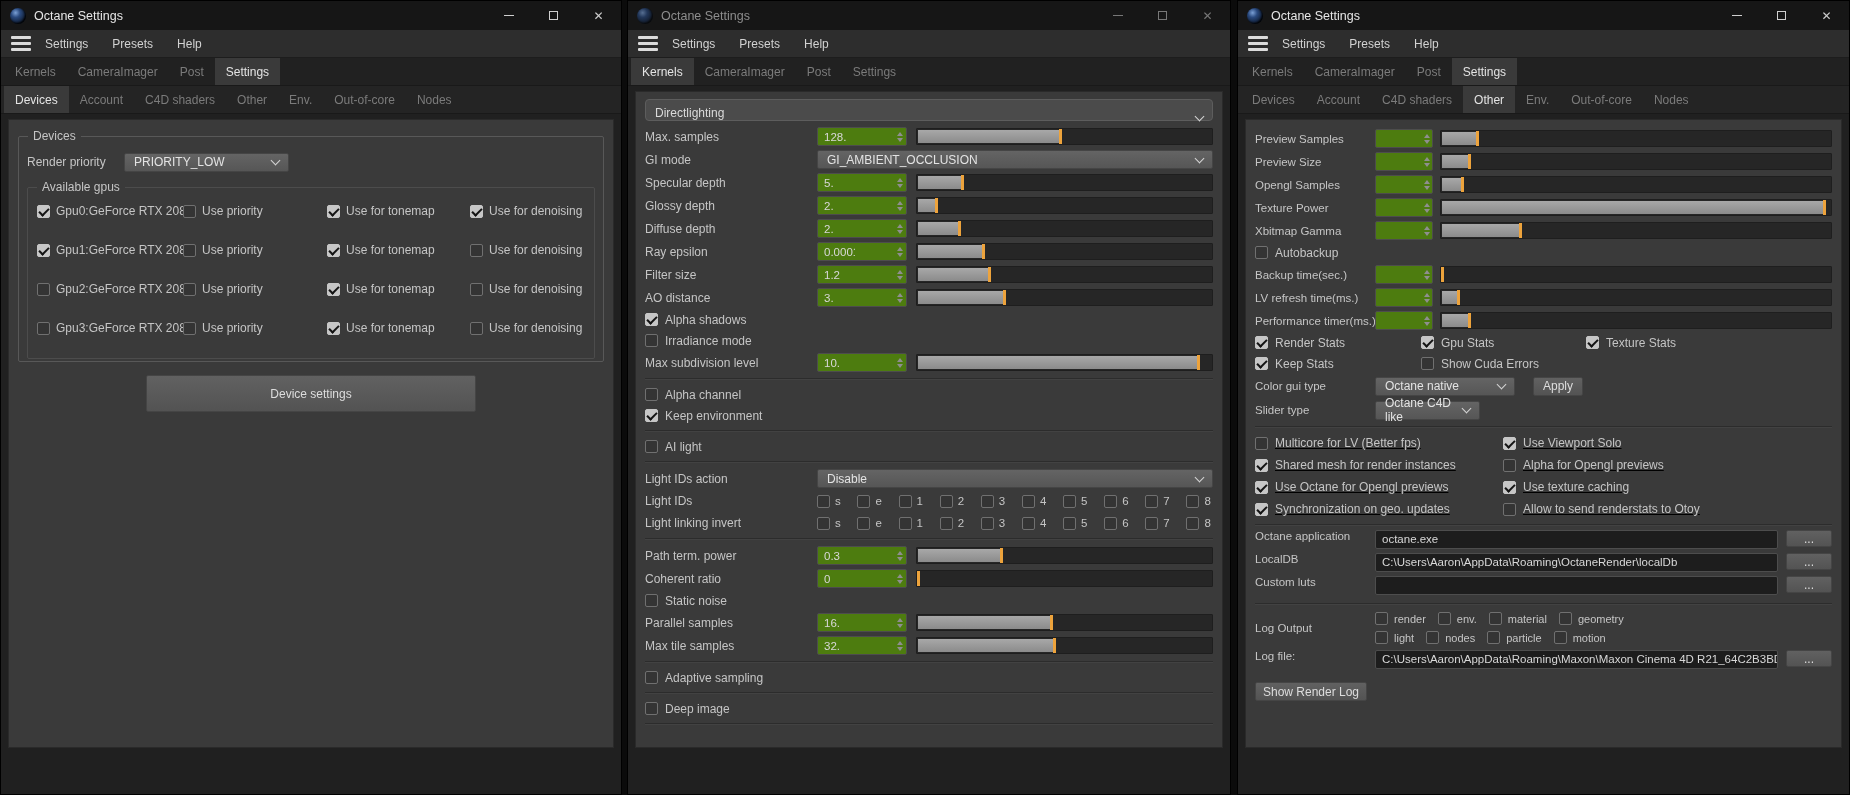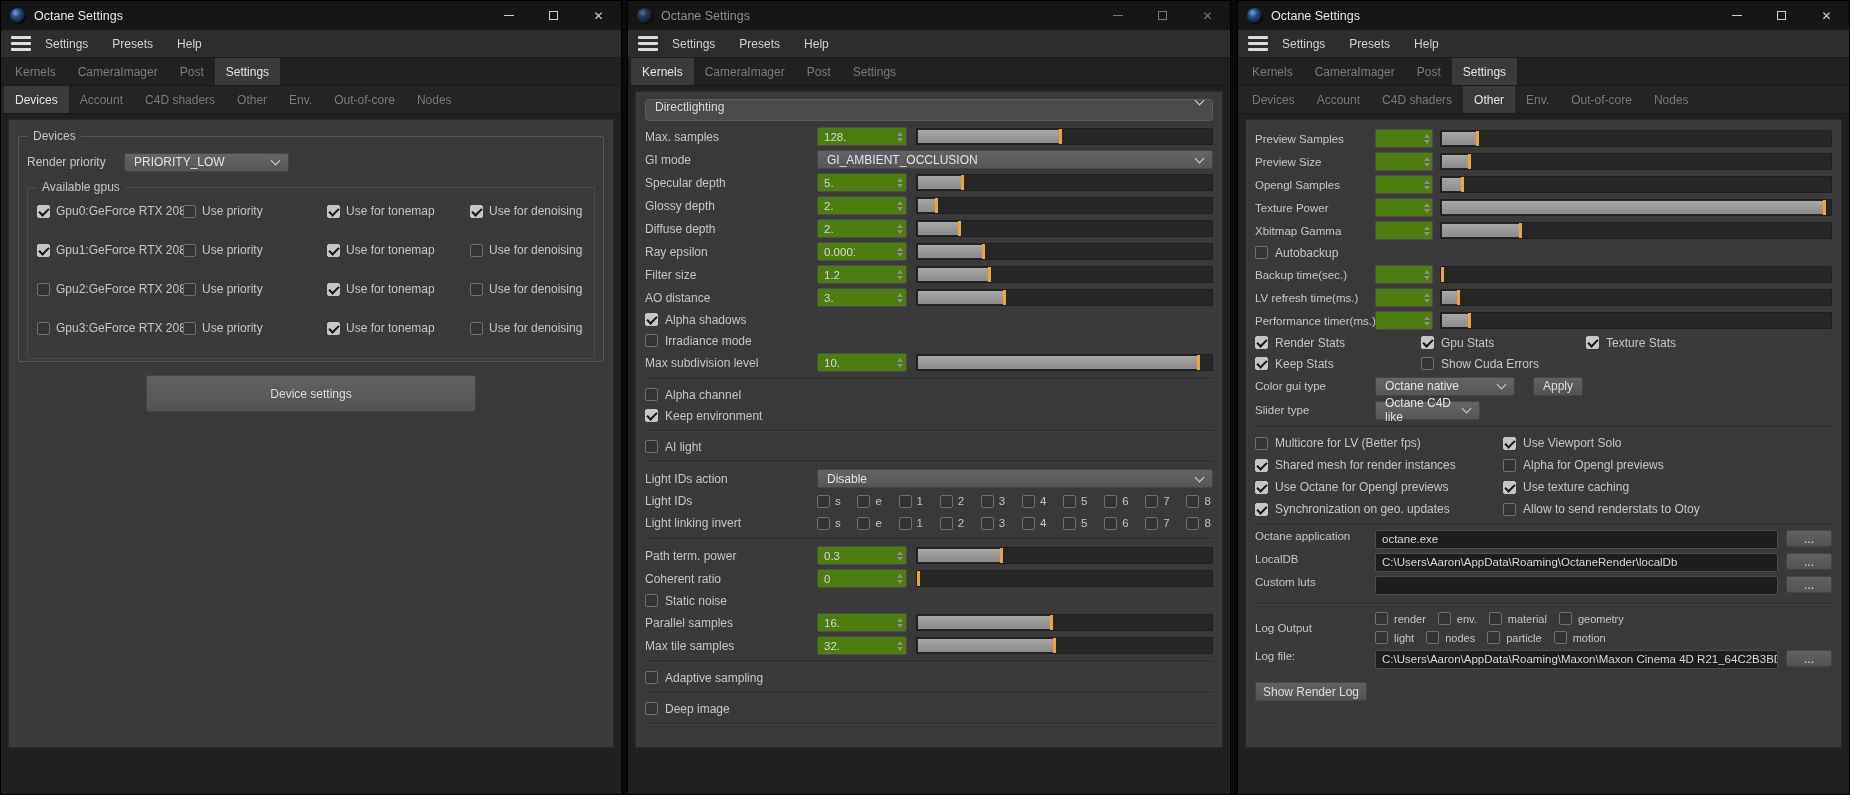--- a/index.html
+++ b/index.html
@@ -65,30 +65,30 @@
   #w1 .rp-row{display:flex;align-items:center;height:22px;margin-bottom:6px;}
   #w1 .rp-row .lbl{width:97px;flex:none;}
   #w1 .rp-row .dd{width:165px;}
   #w1 .groupbox.gpus{margin:14px 0 0;padding:12px 0 2px 9px;border-color:#4c4c4c;}
   .gpurow{display:grid;grid-template-columns:146px 144px 143px 1fr;align-items:center;height:22px;margin-bottom:17px;}
   .gpucell{display:flex;align-items:center;gap:6px;overflow:hidden;white-space:nowrap;}
   .device-btn{width:330px;height:37px;margin:13px auto 0;}
   
   #w2{left:627px;width:604px;}
   .kernel-dd{height:20px;background:#4b4b4b;border:1px solid #5d5d5d;border-radius:4px;color:#dadada;
-    font-size:12px;display:flex;align-items:flex-start;padding:0 9px;margin-bottom:4px;}
+    font-size:12px;display:flex;align-items:flex-end;padding:0 9px;margin-bottom:4px;}
   .cgrid{flex:1;display:flex;justify-content:space-between;padding-right:2px;}
   .cgitem{display:flex;align-items:center;gap:5px;}
   .cgitem .lbl{font-size:11.5px;}
   
   #w3{left:1237px;width:613px;}
   #w3 .plabel{width:120px;font-size:11.5px;}
   #w3 .numfield{width:56px;margin-right:7px;}
   .statsgrid{display:grid;grid-template-columns:166px 165px 1fr;align-items:center;height:21px;}
-  .optsgrid{display:grid;grid-template-columns:248px 1fr;grid-auto-rows:22px;align-items:center;margin:2px 0;}
+  .optsgrid{display:grid;grid-template-columns:248px 1fr;grid-auto-rows:22px;align-items:center;margin:2px 0;text-decoration:underline;}
   .ddrow{display:flex;align-items:center;height:24px;}
   .ddrow .plabel{width:120px;}
   .pathrow{display:flex;height:23px;}
   .pathrow .plabel{width:120px;}
   .pathinput{flex:1;height:17px;line-height:17px;background:#1d1d1d;border:1px solid #4d4d4d;border-radius:2px;
     font-size:11.5px;color:#d8d8d8;padding:0 6px;white-space:nowrap;overflow:hidden;}
   .morebtn{width:46px;height:17px;margin-left:8px;flex:none;}
   .logrow{display:flex;align-items:center;margin:3px 0;}
   .logrow .plabel{width:120px;}
   .logitems .cbrow{height:19px;gap:0;}

